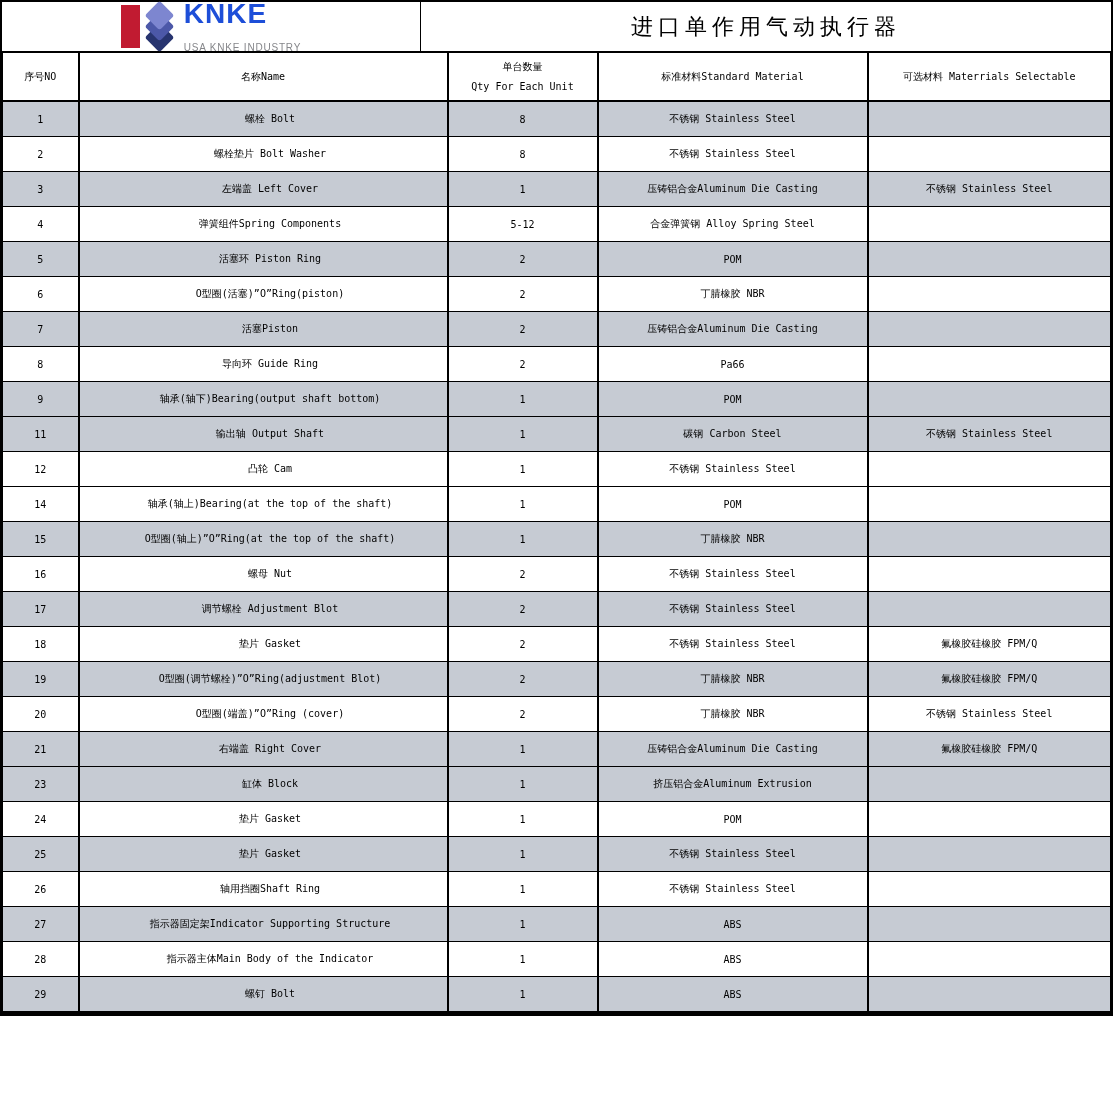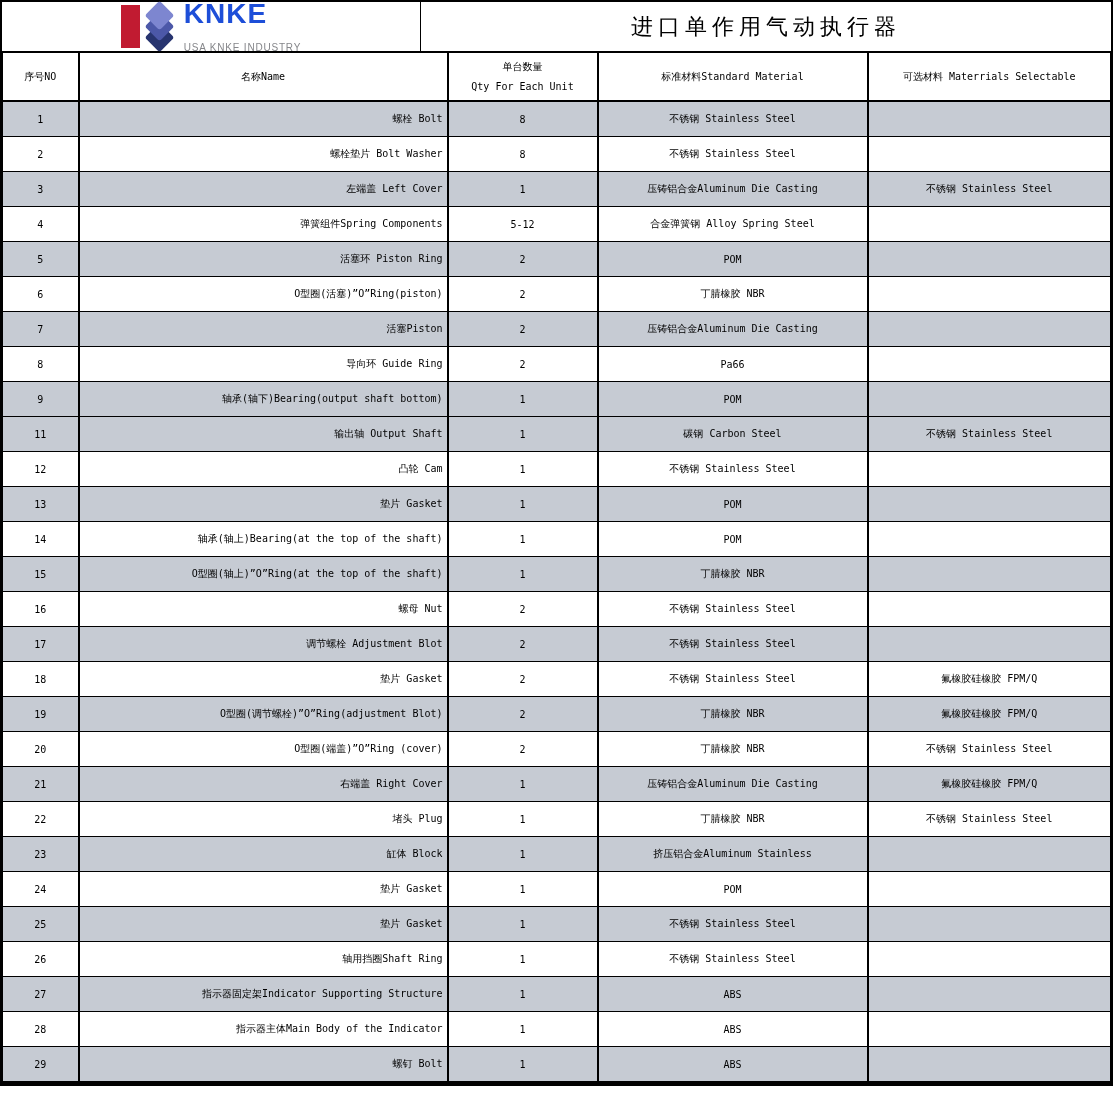--- a/index.html
+++ b/index.html
@@ -90,21 +90,21 @@
   .tbl th + th, .tbl td + td { border-left-width: 2px; }
   .tbl thead th {
     height: 47px;
     font-weight: normal;
     text-align: center;
     border-bottom-width: 2px;
     background: #fff;
   }
   .qty-head div { line-height: 20px; }
   .tbl tbody td { height: 34px; text-align: center; }
-  .tbl tbody td.col-name { text-align: right; padding-left: 18px; margin-left: 36px; }
+  .tbl tbody td.col-name { text-align: center; padding-left: 18px; margin-left: 36px; }
   .tbl tbody tr.alt td { background: var(--row-alt); }
 </style>
 </head>
 <body>
 
 <div class="sheet">
 
   <div class="top-row">
     <div class="logo-cell">
       <div class="logo">
@@ -214,27 +214,20 @@
           <td class="col-standard">碳钢 Carbon Steel</td>
           <td class="col-selectable">不锈钢 Stainless Steel</td>
         </tr>
         <tr>
           <td class="col-no">12</td>
           <td class="col-name">凸轮 Cam</td>
           <td class="col-qty">1</td>
           <td class="col-standard">不锈钢 Stainless Steel</td>
           <td class="col-selectable"></td>
         </tr>
-        <tr class="alt">
-          <td class="col-no">13</td>
-          <td class="col-name">垫片 Gasket</td>
-          <td class="col-qty">1</td>
-          <td class="col-standard">POM</td>
-          <td class="col-selectable"></td>
-        </tr>
         <tr>
           <td class="col-no">14</td>
           <td class="col-name">轴承(轴上)Bearing(at the top of the shaft)</td>
           <td class="col-qty">1</td>
           <td class="col-standard">POM</td>
           <td class="col-selectable"></td>
         </tr>
         <tr class="alt">
           <td class="col-no">15</td>
           <td class="col-name">O型圈(轴上)”O”Ring(at the top of the shaft)</td>
@@ -277,32 +270,25 @@
           <td class="col-standard">丁腈橡胶 NBR</td>
           <td class="col-selectable">不锈钢 Stainless Steel</td>
         </tr>
         <tr class="alt">
           <td class="col-no">21</td>
           <td class="col-name">右端盖 Right Cover</td>
           <td class="col-qty">1</td>
           <td class="col-standard">压铸铝合金Aluminum Die Casting</td>
           <td class="col-selectable">氟橡胶硅橡胶 FPM/Q</td>
         </tr>
-        <tr>
-          <td class="col-no">22</td>
-          <td class="col-name">堵头 Plug</td>
-          <td class="col-qty">1</td>
-          <td class="col-standard">丁腈橡胶 NBR</td>
-          <td class="col-selectable">不锈钢 Stainless Steel</td>
-        </tr>
         <tr class="alt">
           <td class="col-no">23</td>
           <td class="col-name">缸体 Block</td>
           <td class="col-qty">1</td>
-          <td class="col-standard">挤压铝合金Aluminum Stainless</td>
+          <td class="col-standard">挤压铝合金Aluminum Extrusion</td>
           <td class="col-selectable"></td>
         </tr>
         <tr>
           <td class="col-no">24</td>
           <td class="col-name">垫片 Gasket</td>
           <td class="col-qty">1</td>
           <td class="col-standard">POM</td>
           <td class="col-selectable"></td>
         </tr>
         <tr class="alt">

